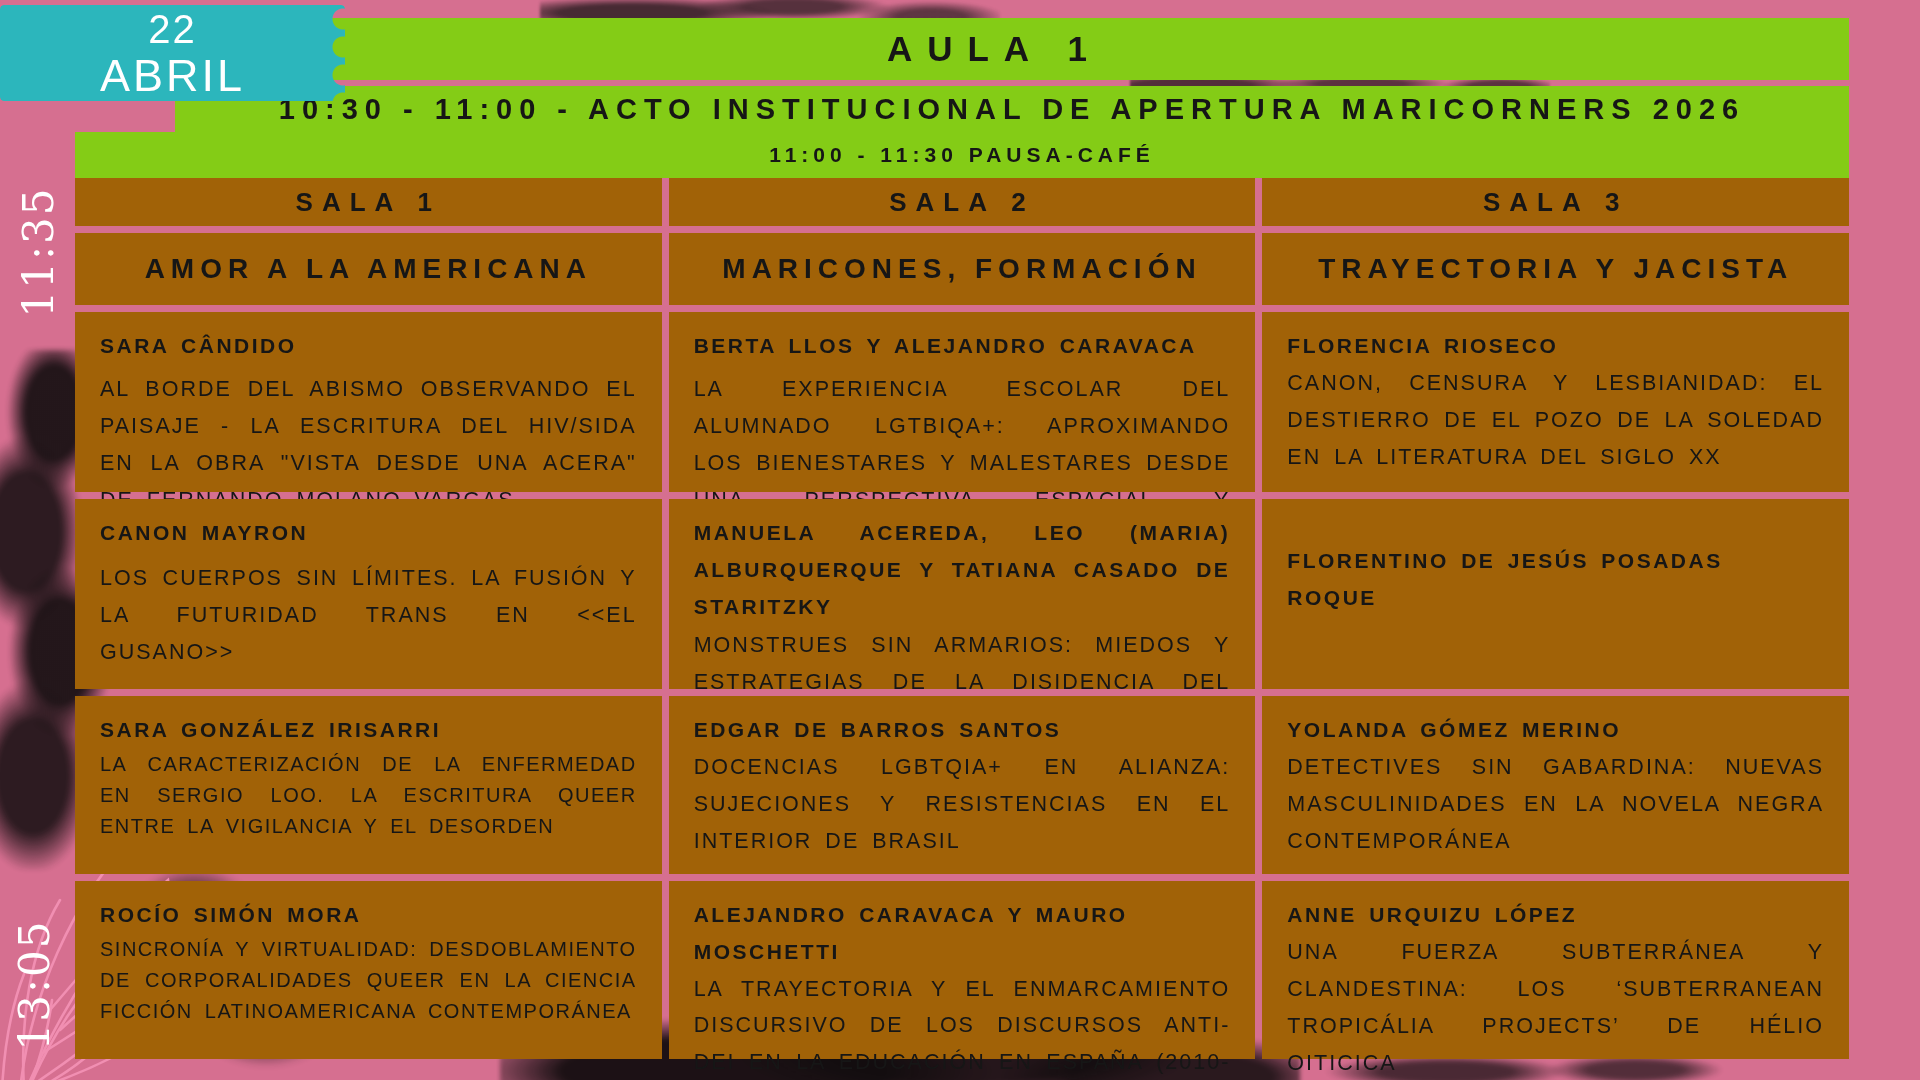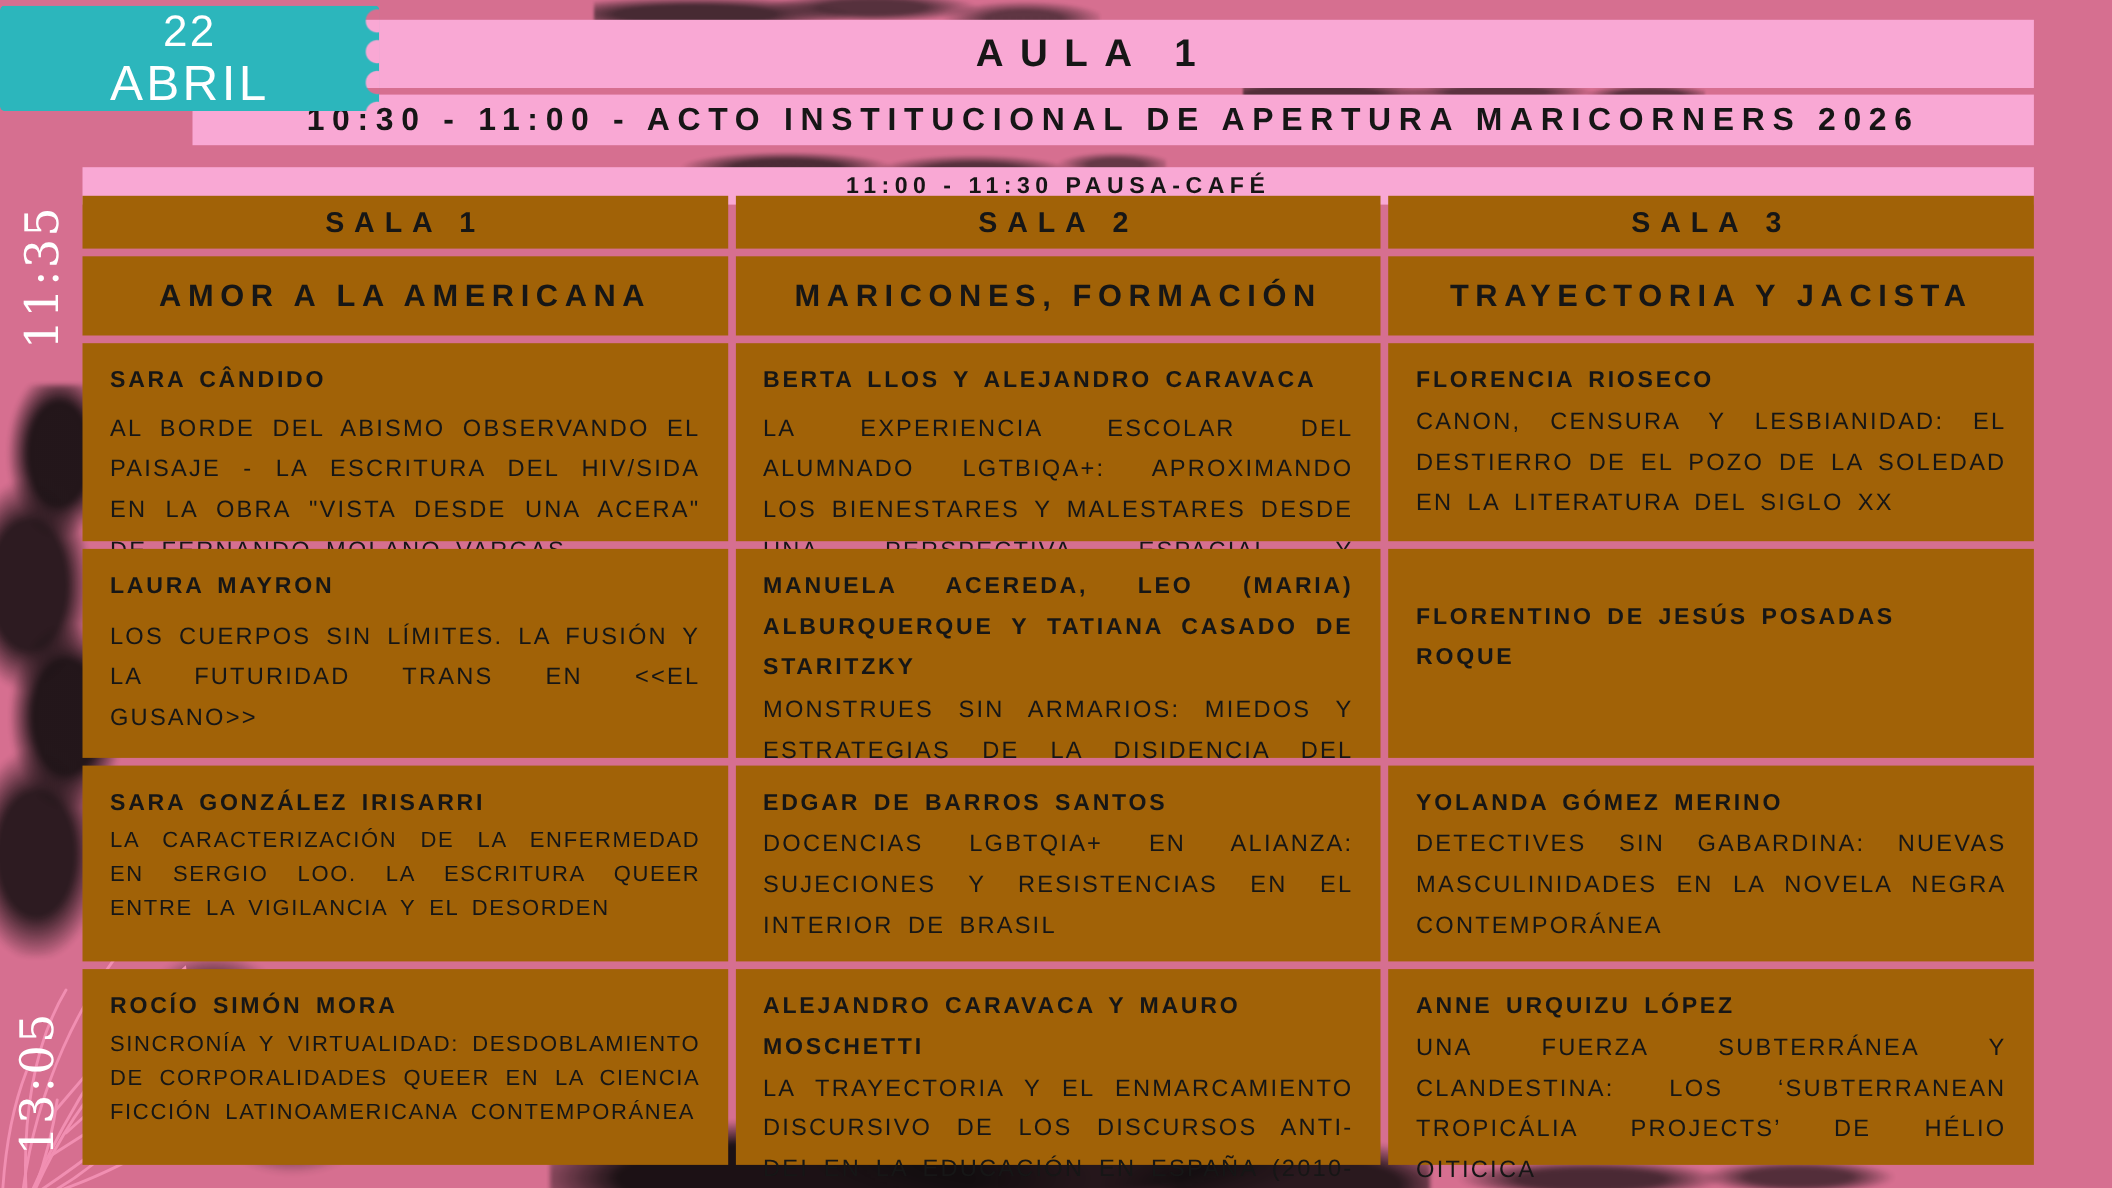--- a/index.html
+++ b/index.html
@@ -23,27 +23,27 @@
     color:#ffffff;line-height:1;z-index:6;
     -webkit-mask-image:radial-gradient(circle 11px at calc(100% - 2px) 50%, transparent 10px, #000 11px);
     -webkit-mask-size:100% 28px;-webkit-mask-repeat:repeat-y;
     mask-image:radial-gradient(circle 11px at calc(100% - 2px) 50%, transparent 10px, #000 11px);
     mask-size:100% 28px;mask-repeat:repeat-y;
   }
   .badge .day{font-size:40px;letter-spacing:2px;}
   .badge .month{font-size:45px;letter-spacing:3px;margin-top:4px;}
   
   .band{
-    position:absolute;background:#f9a8d4;z-index:4;
+    position:absolute;background:#84cc16;z-index:4;
     display:flex;align-items:center;justify-content:center;
     font-weight:bold;white-space:nowrap;
   }
   .band-room{left:140px;right:71px;top:18px;height:62px;font-size:35px;letter-spacing:15px;}
   .band-opening{left:175px;right:71px;top:86px;height:46px;font-size:29px;letter-spacing:7px;}
-  .band-break{left:75px;right:71px;top:152px;height:34px;font-size:21px;letter-spacing:5px;}
+  .band-break{left:75px;right:71px;top:132px;height:46px;font-size:21px;letter-spacing:5px;}
   
   .grid{
     position:absolute;left:75px;top:178px;width:1774px;z-index:4;
     display:grid;
     grid-template-columns:1fr 1fr 1fr;
     grid-template-rows:48px 72px 180px 190px 178px 178px;
     gap:7px;
   }
   .cellw{background:#a16207;}
   .sala-head{display:flex;align-items:center;justify-content:center;
@@ -165,21 +165,21 @@
   <div class="cellw session">
     <div class="speaker">BERTA LLOS Y ALEJANDRO CARAVACA</div>
     <div class="stitle">LA EXPERIENCIA ESCOLAR DEL ALUMNADO LGTBIQA+: APROXIMANDO LOS BIENESTARES Y MALESTARES DESDE UNA PERSPECTIVA ESPACIAL Y EMOCIONAL</div>
   </div>
   <div class="cellw session split pad-b">
     <div class="speaker">FLORENCIA RIOSECO</div>
     <div class="stitle">CANON, CENSURA Y LESBIANIDAD: EL DESTIERRO DE EL POZO DE LA SOLEDAD EN LA LITERATURA DEL SIGLO XX</div>
   </div>
 
   <div class="cellw session split">
-    <div class="speaker">LAURA MAYRON</div>
+    <div class="speaker">CANON MAYRON</div>
     <div class="stitle">LOS CUERPOS SIN LÍMITES. LA FUSIÓN Y LA FUTURIDAD TRANS EN &lt;&lt;EL GUSANO&gt;&gt;</div>
   </div>
   <div class="cellw session">
     <div class="speaker just">MANUELA ACEREDA, LEO (MARIA) ALBURQUERQUE Y TATIANA CASADO DE STARITZKY</div>
     <div class="stitle" style="margin-top:2px;">MONSTRUES SIN ARMARIOS: MIEDOS Y ESTRATEGIAS DE LA DISIDENCIA DEL ALUMNADO EN LOS INSTITUTOS DE EDUCACIÓN SECUNDARIA</div>
   </div>
   <div class="cellw session split pad-b">
     <div class="speaker" style="margin-top:28px;">FLORENTINO DE JESÚS POSADAS ROQUE</div>
   </div>
 

